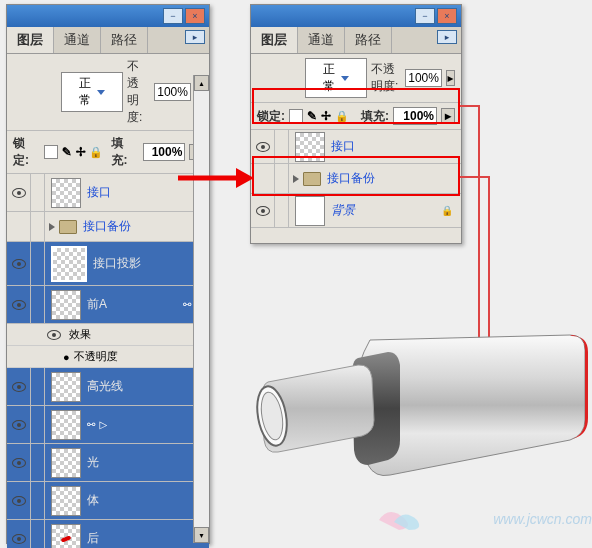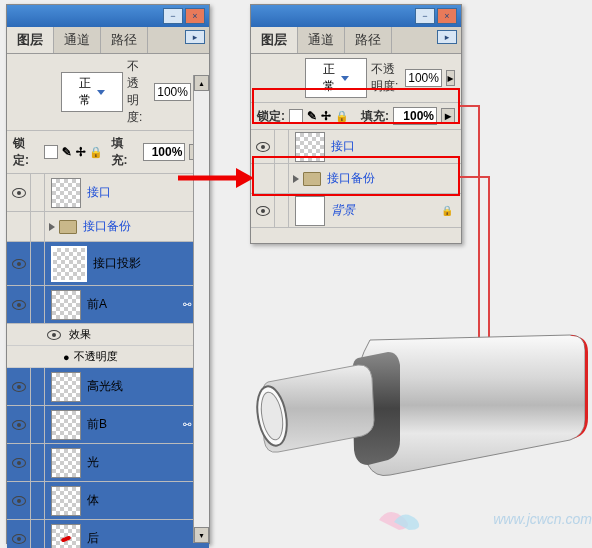--- a/index.html
+++ b/index.html
@@ -19,21 +19,21 @@
 .lockrow { display: flex; align-items: center; padding: 4px 6px; gap: 4px; border-bottom: 1px solid #bbb; font-weight: bold; }
 .lockicon { width: 14px; height: 14px; border: 1px solid #888; background: #fff; display: inline-block; }
 .layers { background: #e6e3dc; }
 .layer { display: flex; align-items: center; height: 38px; border-bottom: 1px solid #bbb; }
 .eye { width: 24px; height: 100%; display: flex; align-items: center; justify-content: center; border-right: 1px solid #bbb; }
 .eyeicon { width: 14px; height: 10px; border: 1px solid #444; border-radius: 50%; position: relative; }
 .eyeicon::after { content: ""; position: absolute; width: 4px; height: 4px; background: #444; border-radius: 50%; top: 2px; left: 4px; }
 .linkcol { width: 14px; height: 100%; border-right: 1px solid #bbb; }
 .thumb { width: 30px; height: 30px; border: 1px solid #888; margin: 0 6px; background: #fff; display: flex; align-items: center; justify-content: center; position: relative; }
 .checker { background-image: linear-gradient(45deg,#ccc 25%,transparent 25%),linear-gradient(-45deg,#ccc 25%,transparent 25%),linear-gradient(45deg,transparent 75%,#ccc 75%),linear-gradient(-45deg,transparent 75%,#ccc 75%); background-size: 8px 8px; background-position: 0 0,0 4px,4px -4px,-4px 0; background-color:#fff; }
-.lname { flex: 1; color: #000000; font-size: 12px; }
+.lname { flex: 1; color: #e5e5e5; font-size: 12px; }
 .layer.sel { background: #3d6db5; }
 .layer.notsel .lname { color: #1d4ed8; }
 .folder { width: 18px; height: 14px; background: #c9b88a; border: 1px solid #8a7a4a; border-radius: 1px; }
 .tri { width: 0; height: 0; border-top: 4px solid transparent; border-bottom: 4px solid transparent; border-left: 6px solid #666; margin: 0 4px; }
 .fx { display: flex; align-items: center; gap: 4px; margin-right: 6px; font-size: 10px; color: #fff; }
 .effect { padding-left: 40px; height: 22px; display: flex; align-items: center; font-size: 11px; border-bottom: 1px solid #ccc; }
 .white { background: #fff; }
 .lockicon2 { width: 10px; height: 12px; font-size: 10px; color: #555; }
 .redbox { border: 2px solid #e00; position: absolute; pointer-events: none; }
 .arrow-big { position: absolute; color: #e00; font-size: 36px; font-weight: bold; }
@@ -126,21 +126,20 @@
       <div class="linkcol"></div>
       <div class="thumb checker"></div>
       <span class="lname">高光线</span>
     </div>
     <div class="layer sel">
       <div class="eye">
           <div class="eyeicon"></div>
         </div>
       <div class="linkcol"></div>
       <div class="thumb checker"></div>
-      <span class="lname">前B</span>
       <span class="fx"><span class="chain">⚯</span>▷</span>
     </div>
     <div class="layer sel">
       <div class="eye">
           <div class="eyeicon"></div>
         </div>
       <div class="linkcol"></div>
       <div class="thumb checker"></div>
       <span class="lname">光</span>
     </div>

